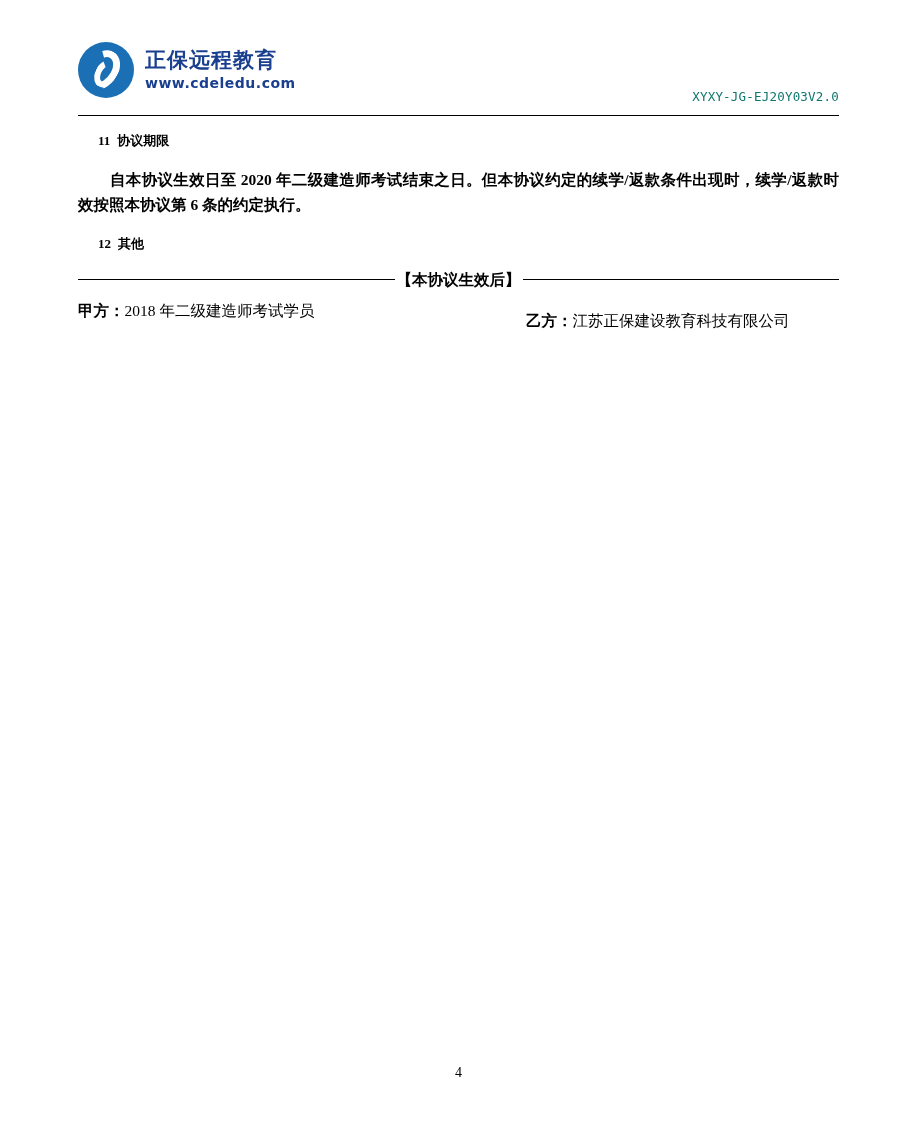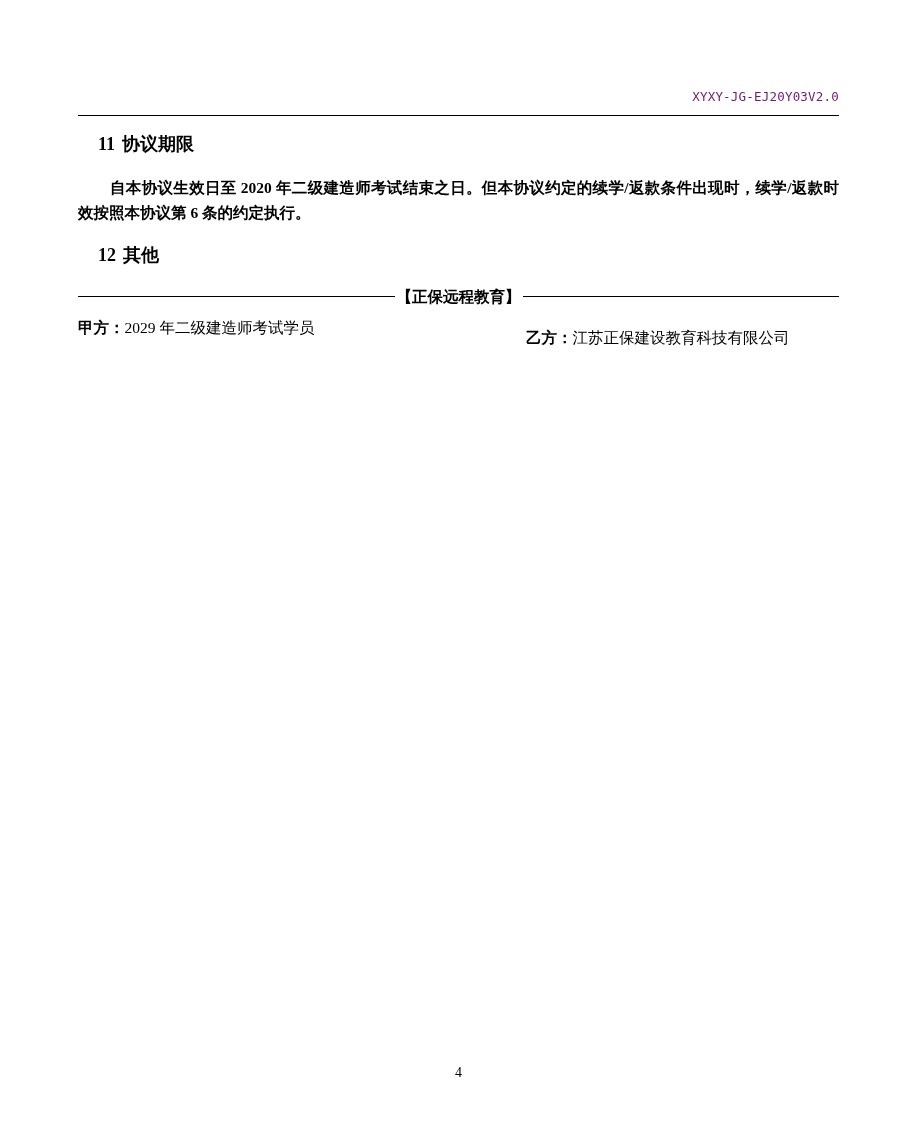--- a/index.html
+++ b/index.html
@@ -91,21 +91,21 @@
     color: #1a3f8f;
     margin-top: 5px;
     letter-spacing: 0.5px;
   }
   .doc-code {
     position: absolute;
     right: 0;
     bottom: 12px;
     font-family: "DejaVu Sans Mono", monospace;
     font-size: 12.5px;
-    color: #701a75;
+    color: #0f766e;
     letter-spacing: 0.2px;
   }
   .header-rule {
     position: absolute;
     left: 0;
     right: 0;
     bottom: 0;
     height: 1px;
     background: #000000;
   }
@@ -113,21 +113,21 @@
   
   .content {
     margin-top: 14px;
     font-size: 15.5px;
     line-height: 1.62;
   }
   .sec-title {
     font-weight: bold;
     margin: 6px 0 2px 0;
     text-indent: 20px;
-    font-size: 18px;
+    font-size: 13px;
   }
   .sec-title .num {
     margin-right: 7px;
   }
   p.para {
     margin: 16px 0;
     text-align: justify;
     text-indent: 32px;
   }
   p.bold {
@@ -182,44 +182,51 @@
     font-size: 14px;
     color: #000000;
   }
 </style>
 </head>
 <body>
 
 <div class="page">
 
   <div class="header">
+    <div class="logo-block">
+      <div class="logo-mark"></div>
+      <div class="logo-text">
+        <div class="logo-title">正保远程教育</div>
+        <div class="logo-sub">www.cdeledu.com</div>
+      </div>
+    </div>
     <div class="doc-code">XYXY-JG-EJ20Y03V2.0</div>
     <div class="header-rule"></div>
   </div>
 
   <div class="content">
 
     <div class="sec-title">
       <span class="num">11</span><span>协议期限</span>
     </div>
     <p class="para bold">自本协议生效日至 2020 年二级建造师考试结束之日。但本协议约定的续学/返款条件出现时，续学/返款时效按照本协议第 6 条的约定执行。</p>
 
     <div class="sec-title">
       <span class="num">12</span><span>其他</span>
     </div>
 
     <div class="divider">
       <span class="line"></span>
-      <span class="label">【正保远程教育】</span>
+      <span class="label">【本协议生效后】</span>
       <span class="line"></span>
     </div>
 
     <div class="sign-row">
       <div class="sign-left">
-        <span class="sign-label">甲方：</span><span>2029 年二级建造师考试学员</span>
+        <span class="sign-label">甲方：</span><span>2018 年二级建造师考试学员</span>
       </div>
       <div class="sign-right">
         <span class="sign-label">乙方：</span><span>江苏正保建设教育科技有限公司</span>
       </div>
     </div>
 
   </div>
 
   <div class="footer-page">4</div>
 

